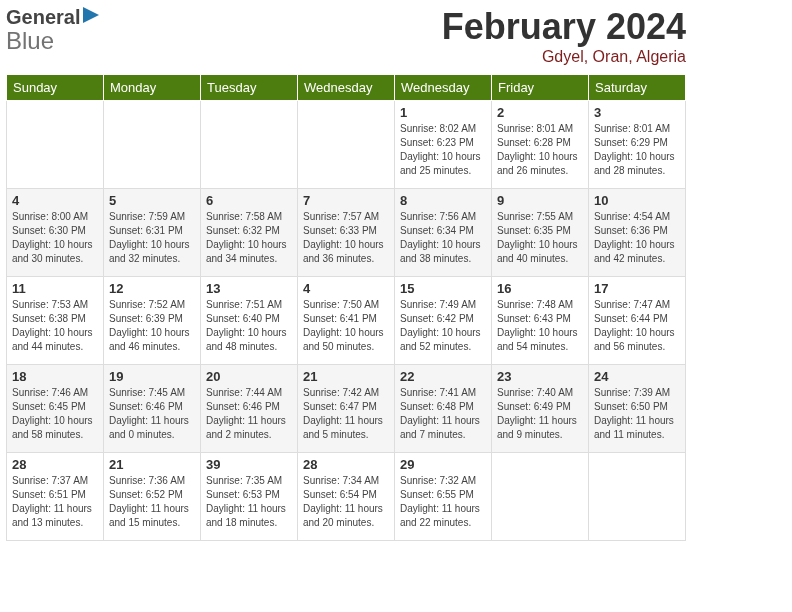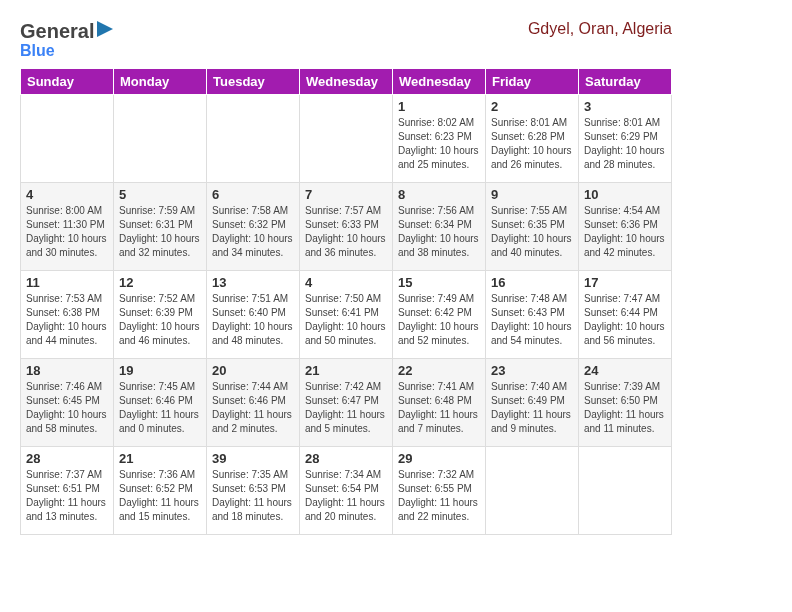--- a/index.html
+++ b/index.html
@@ -6,21 +6,21 @@
     body {
       width: 792px;
       height: 612px;
       font-family: Arial, sans-serif;
       background: #fff;
       overflow: hidden;
     }
     .page {
       width: 692px;
       height: 612px;
-      padding: 20px;
+      padding: 6px;
     }
     .header {
       display: flex;
       justify-content: space-between;
       align-items: flex-start;
       margin-bottom: 8px;
     }
     .title-block {
       text-align: right;
     }
@@ -32,26 +32,26 @@
     .title-location {
       font-size: 16px;
       color: #7f1d1d;
     }
     .calendar {
       width: 100%;
       border-collapse: collapse;
       table-layout: fixed;
     }
     .calendar th {
-      background-color: #a21caf;
+      background-color: #4d7c0f;
       color: #fff;
       text-align: left;
       padding: 5px 6px;
       font-size: 13px;
-      font-weight: bold;
+      font-weight: normal;
       border: 1px solid #fff;
     }
     .calendar td {
       border: 1px solid #ddd;
       vertical-align: top;
       padding: 4px 5px;
       height: 88px;
       background: #fff;
       width: calc(100% / 7);
     }
@@ -87,23 +87,23 @@
       font-size: 20px;
       font-weight: bold;
       color: #444;
     }
     .logo-arrow-svg {
       display: inline-block;
       margin-left: 3px;
       margin-top: -4px;
     }
     .logo-blue-text {
-      font-size: 16px;
-      font-weight: bold;
-      color: #3b82f6;
+      font-size: 24px;
+      font-weight: normal;
+      color: #737373;
     }
   </style>
 </head>
 <body>
 
 <div class="page">
   <div class="header">
 
     <div class="logo-container">
       <div class="logo-line1">
@@ -111,20 +111,21 @@
         <svg class="logo-arrow-svg" width="16" height="20" viewBox="0 0 16 20">
           <polygon points="0,2 16,10 0,18" fill="#2176ae"></polygon>
         </svg>
       </div>
       <div>
         <span class="logo-blue-text">Blue</span>
       </div>
     </div>
 
     <div class="title-block">
+      <div class="title-month">February 2024</div>
       <div class="title-location">Gdyel, Oran, Algeria</div>
     </div>
   </div>
 
   <table class="calendar">
     <thead>
       <tr>
         <th>Sunday</th>
         <th>Monday</th>
         <th>Tuesday</th>
@@ -159,21 +160,21 @@
             <div class="day-info">Sunrise: 8:01 AM
 Sunset: 6:29 PM
 Daylight: 10 hours
 and 28 minutes.</div>
           </td>
         </tr>
         <tr>
           <td>
             <span class="day-number">4</span>
             <div class="day-info">Sunrise: 8:00 AM
-Sunset: 11:30 PM
+Sunset: 6:30 PM
 Daylight: 10 hours
 and 30 minutes.</div>
           </td>
           <td>
             <span class="day-number">5</span>
             <div class="day-info">Sunrise: 7:59 AM
 Sunset: 6:31 PM
 Daylight: 10 hours
 and 32 minutes.</div>
           </td>

